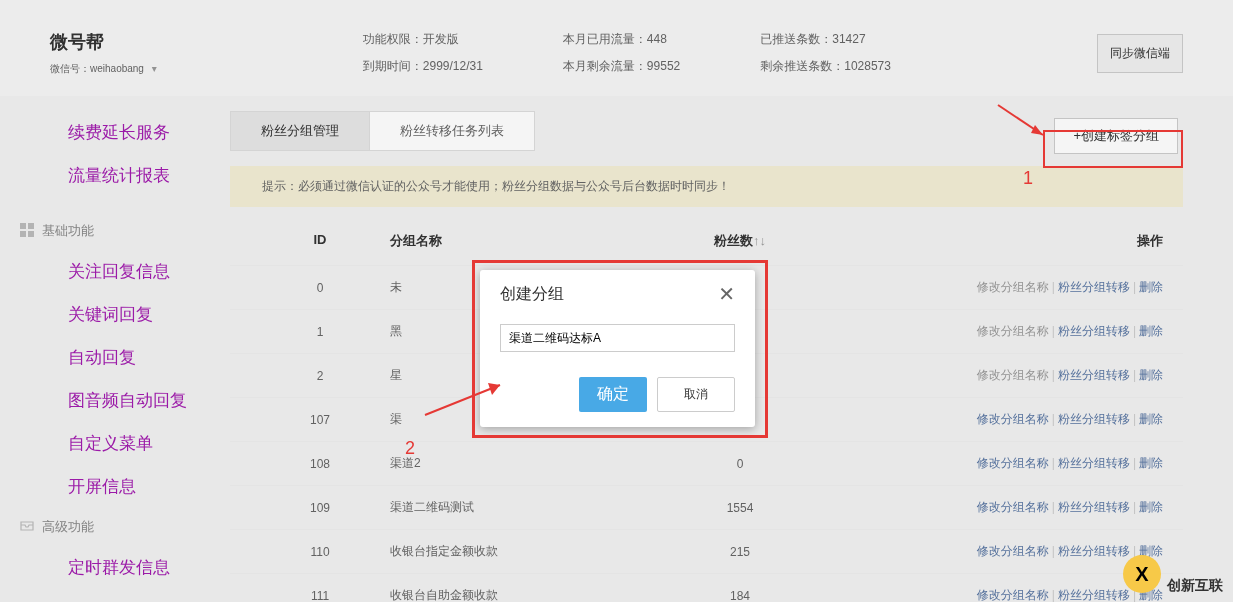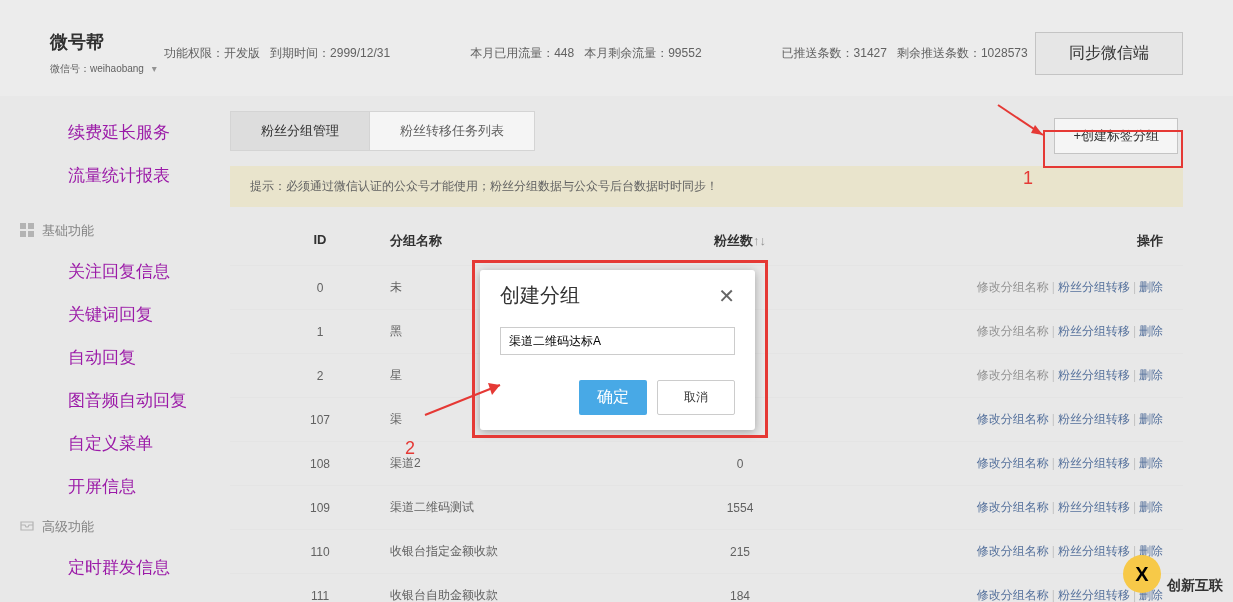--- a/index.html
+++ b/index.html
@@ -4,52 +4,52 @@
   <style>
     * { margin: 0; padding: 0; box-sizing: border-box; }
     body { font-family: "Microsoft YaHei", Arial, sans-serif; font-size: 13px; color: #333; background: #f2f2f2; width: 1233px; height: 602px; position: relative; overflow: hidden; }
     .modal-overlay { position: absolute; top: 0; left: 0; right: 0; bottom: 0; background: rgba(0,0,0,0.04); z-index: 50; pointer-events: none; }
     .header { background: #f6f6f6; padding: 30px 50px 20px 50px; display: flex; justify-content: space-between; align-items: center; }
     .header-left { }
     .app-title { font-size: 18px; font-weight: bold; margin-bottom: 8px; }
     .wechat-id { color: #666; font-size: 10px; }
     .wechat-id .caret { margin-left: 5px; color: #999; }
     .header-stats { display: flex; gap: 80px; font-size: 12px; color: #666; }
-    .stat-col { display: flex; flex-direction: row; gap: 10px; }
+    .stat-col { display: flex; flex-direction: column; gap: 10px; }
     .stat-item { white-space: nowrap; }
-    .header-btn { background: #f0f0f0; border: 1px solid #ccc; padding: 10px 33px; color: #333; font-size: 16px; cursor: pointer; }
+    .header-btn { background: #f0f0f0; border: 1px solid #ccc; padding: 10px 12px; color: #333; font-size: 12px; cursor: pointer; }
     .main { display: flex; }
     .sidebar { width: 215px; padding: 15px 0; }
     .sidebar-section { margin-bottom: 15px; }
     .sidebar-item { padding: 10px 20px 10px 68px; color: #a21caf; font-size: 17px; cursor: pointer; }
     .sidebar-heading { padding: 10px 20px 10px 42px; color: #888; font-size: 13px; position: relative; }
     .sidebar-heading .icon { position: absolute; left: 20px; top: 11px; color: #bbb; }
     .grid-icon { display: inline-block; width: 14px; height: 14px; }
     .grid-icon svg { width: 14px; height: 14px; fill: #bbb; }
     .content { flex: 1; padding: 15px 50px 0 15px; position: relative; }
     .tabs { display: flex; border: 1px solid #ddd; width: fit-content; }
     .tab { padding: 10px 30px; background: #fff; color: #666; font-size: 13px; cursor: pointer; border-right: 1px solid #ddd; }
     .tab:last-child { border-right: none; }
     .tab.active { background: #e6e6e6; color: #333; }
     .create-btn { position: absolute; right: 55px; top: 22px; border: 1px solid #ccc; padding: 8px 18px; background: #fff; color: #333; font-size: 13px; cursor: pointer; }
-    .notice { background: #f3eed5; padding: 12px 20px; color: #666; font-size: 12px; margin-top: 15px; }
+    .notice { background: #f3eed5; padding: 12px 32px; color: #666; font-size: 12px; margin-top: 15px; }
     .table { width: 100%; margin-top: 10px; }
     .table-header { display: flex; padding: 15px 0; color: #333; font-weight: bold; font-size: 13px; }
     .table-row { display: flex; padding: 13px 0; color: #666; font-size: 12px; border-top: 1px solid #eee; align-items: center; }
     .col-id { width: 160px; text-align: center; padding-left: 20px; }
     .col-name { width: 260px; text-align: left; }
     .col-count { width: 180px; text-align: center; }
     .col-count .sort { color: #999; }
     .col-ops { flex: 1; text-align: right; padding-right: 20px; }
     .op-link { color: #5976a3; font-size: 12px; cursor: pointer; }
     .op-link.gray { color: #999; }
     .op-sep { color: #ccc; margin: 0 3px; }
     .modal { position: absolute; top: 270px; left: 480px; width: 275px; background: #fff; border-radius: 3px; box-shadow: 0 2px 10px rgba(0,0,0,0.3); z-index: 100; }
     .modal-header { display: flex; justify-content: space-between; align-items: center; padding: 12px 20px 8px 20px; }
-    .modal-title { font-size: 20px; color: #333; }
+    .modal-title { font-size: 16px; color: #333; }
     .modal-close { font-size: 20px; color: #666; cursor: pointer; }
     .modal-body { padding: 10px 20px; }
     .modal-input { width: 100%; border: 1px solid #ccc; padding: 6px 8px; font-size: 12px; }
     .modal-footer { display: flex; justify-content: flex-end; gap: 10px; padding: 15px 20px; }
     .btn-confirm { background: #48a9e6; color: #fff; border: none; padding: 7px 18px; font-size: 16px; cursor: pointer; border-radius: 2px; }
     .btn-cancel { background: #fff; color: #333; border: 1px solid #ccc; padding: 7px 26px; font-size: 12px; cursor: pointer; border-radius: 2px; }
     .annotation-box-1 { position: absolute; top: 130px; right: 50px; width: 140px; height: 38px; border: 2px solid #e53935; z-index: 60; pointer-events: none; }
     .annotation-arrow-1 { position: absolute; top: 100px; right: 180px; z-index: 60; pointer-events: none; }
     .annotation-label-1 { position: absolute; top: 168px; right: 200px; color: #e53935; font-size: 18px; z-index: 60; pointer-events: none; }
     .annotation-box-2 { position: absolute; top: 260px; left: 472px; width: 296px; height: 178px; border: 3px solid #e53935; z-index: 110; pointer-events: none; }

